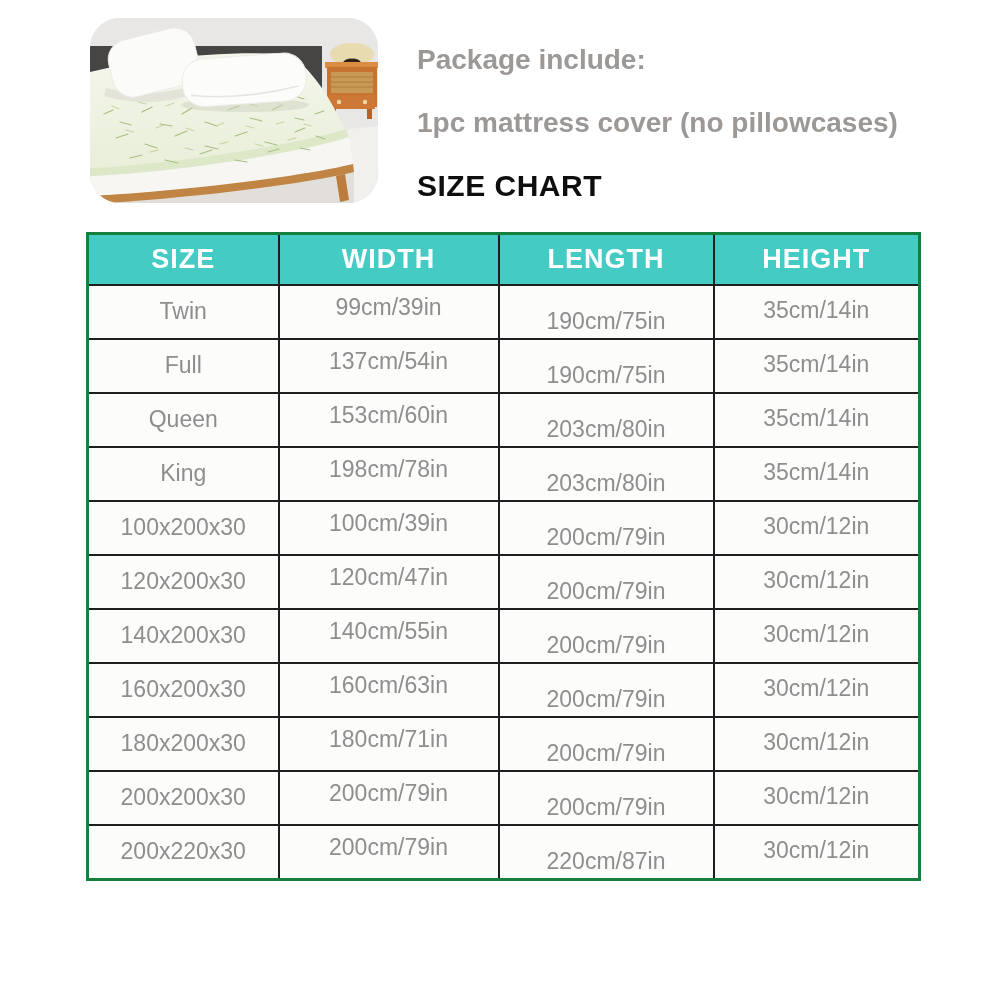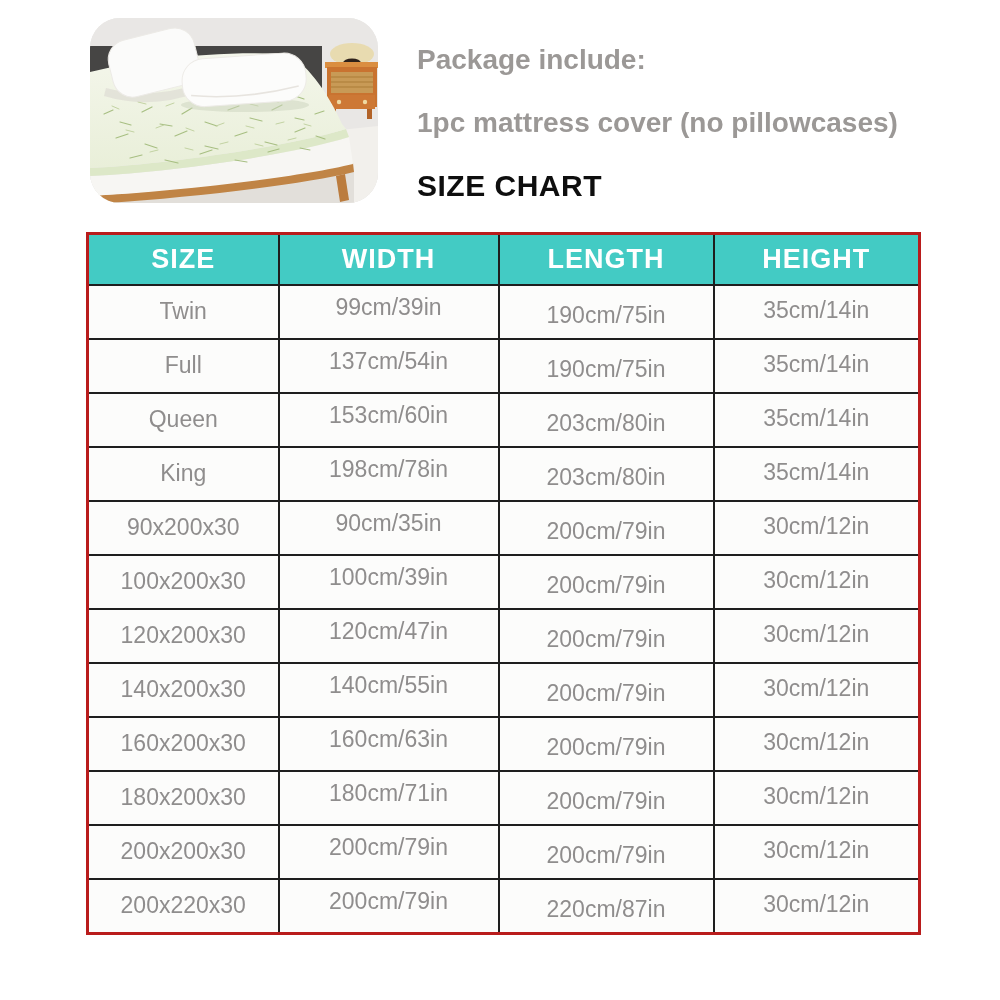--- a/index.html
+++ b/index.html
@@ -11,29 +11,29 @@
   .photo svg{display:block;}
 
   
   .hero-text{position:absolute;left:417px;top:46px;width:560px;}
   .pkg-label{font-size:28px;font-weight:bold;color:#9b9896;line-height:1;}
   .pkg-contents{font-size:28px;font-weight:bold;color:#9b9896;line-height:1;margin-top:35px;}
   .title{font-size:30px;font-weight:800;color:#0e0e0e;line-height:1;margin:34px 0 0 0;letter-spacing:0.5px;}
 
   
   .size-table{position:absolute;left:86px;top:232px;width:832px;border-collapse:collapse;table-layout:fixed;
-              border:3px solid #b91c1c;background:#fcfcfb;}
+              border:3px solid #15803d;background:#fcfcfb;}
   .size-table th{background:#43cbc4;color:#ffffff;font-size:27px;font-weight:bold;letter-spacing:1px;
                  height:47px;text-align:center;border:2px solid #1e1e1e;}
   .size-table td{height:52px;text-align:center;vertical-align:middle;border:2px solid #1e1e1e;
                  font-size:23px;font-weight:normal;color:#8f8d8d;background:#fcfcfb;padding:0;}
   .cv{display:inline-block;position:relative;}
   .c0{top:-1px;}
   .c1{top:-5px;}
-  .c2{top:3px;}
+  .c2{top:9px;}
   .c3{top:-2px;}
 </style>
 </head>
 <body>
 
 <div class="canvas">
 
   <div class="photo">
     <svg width="288" height="185" viewBox="0 0 288 185" xmlns="http://www.w3.org/2000/svg">
       <defs>
@@ -127,26 +127,20 @@
           <td><span class="cv c2">203cm/80in</span></td>
           <td><span class="cv c3">35cm/14in</span></td>
         </tr>
         <tr>
           <td><span class="cv c0">King</span></td>
           <td><span class="cv c1">198cm/78in</span></td>
           <td><span class="cv c2">203cm/80in</span></td>
           <td><span class="cv c3">35cm/14in</span></td>
         </tr>
         <tr>
-          <td><span class="cv c0">90x200x30</span></td>
-          <td><span class="cv c1">90cm/35in</span></td>
-          <td><span class="cv c2">200cm/79in</span></td>
-          <td><span class="cv c3">30cm/12in</span></td>
-        </tr>
-        <tr>
           <td><span class="cv c0">100x200x30</span></td>
           <td><span class="cv c1">100cm/39in</span></td>
           <td><span class="cv c2">200cm/79in</span></td>
           <td><span class="cv c3">30cm/12in</span></td>
         </tr>
         <tr>
           <td><span class="cv c0">120x200x30</span></td>
           <td><span class="cv c1">120cm/47in</span></td>
           <td><span class="cv c2">200cm/79in</span></td>
           <td><span class="cv c3">30cm/12in</span></td>

